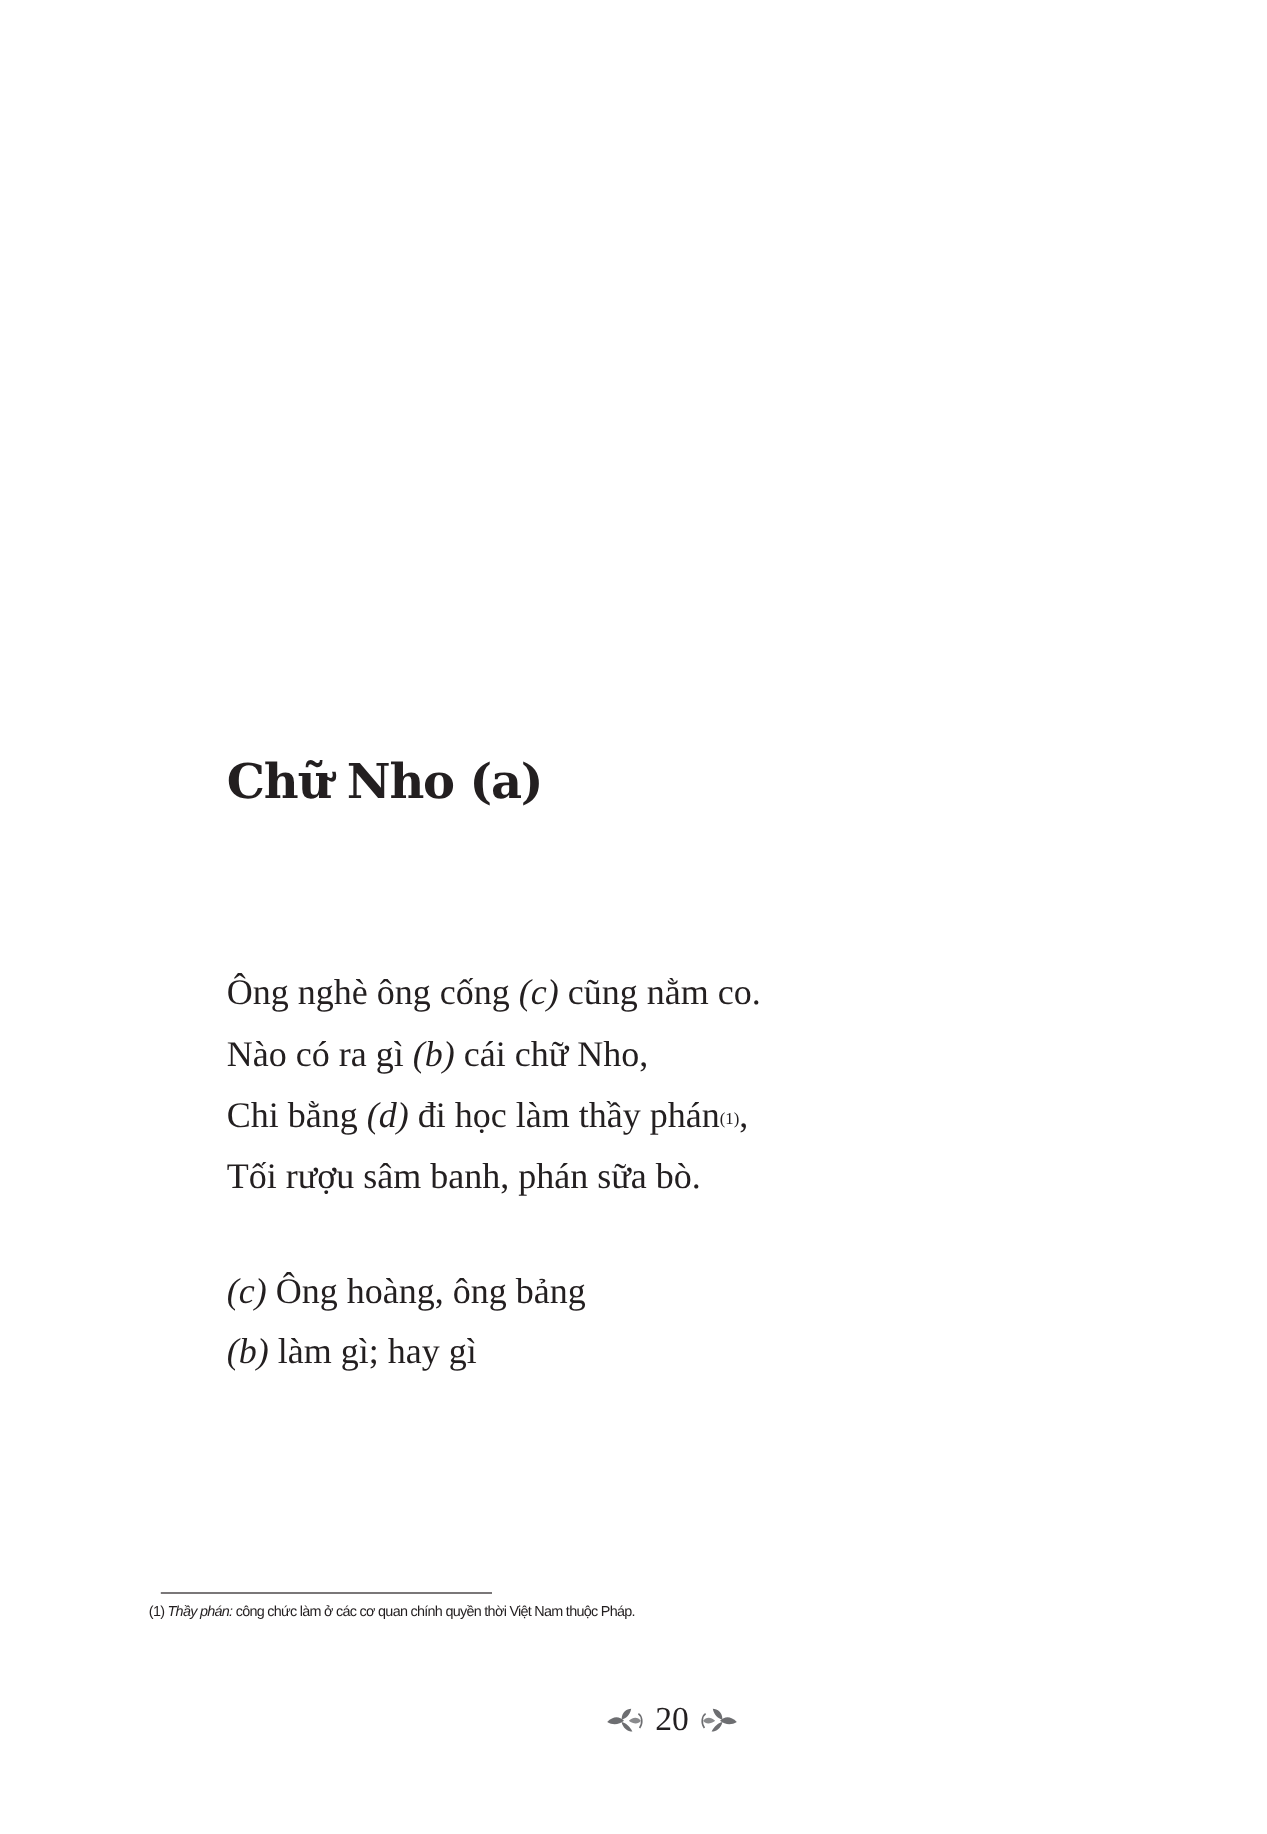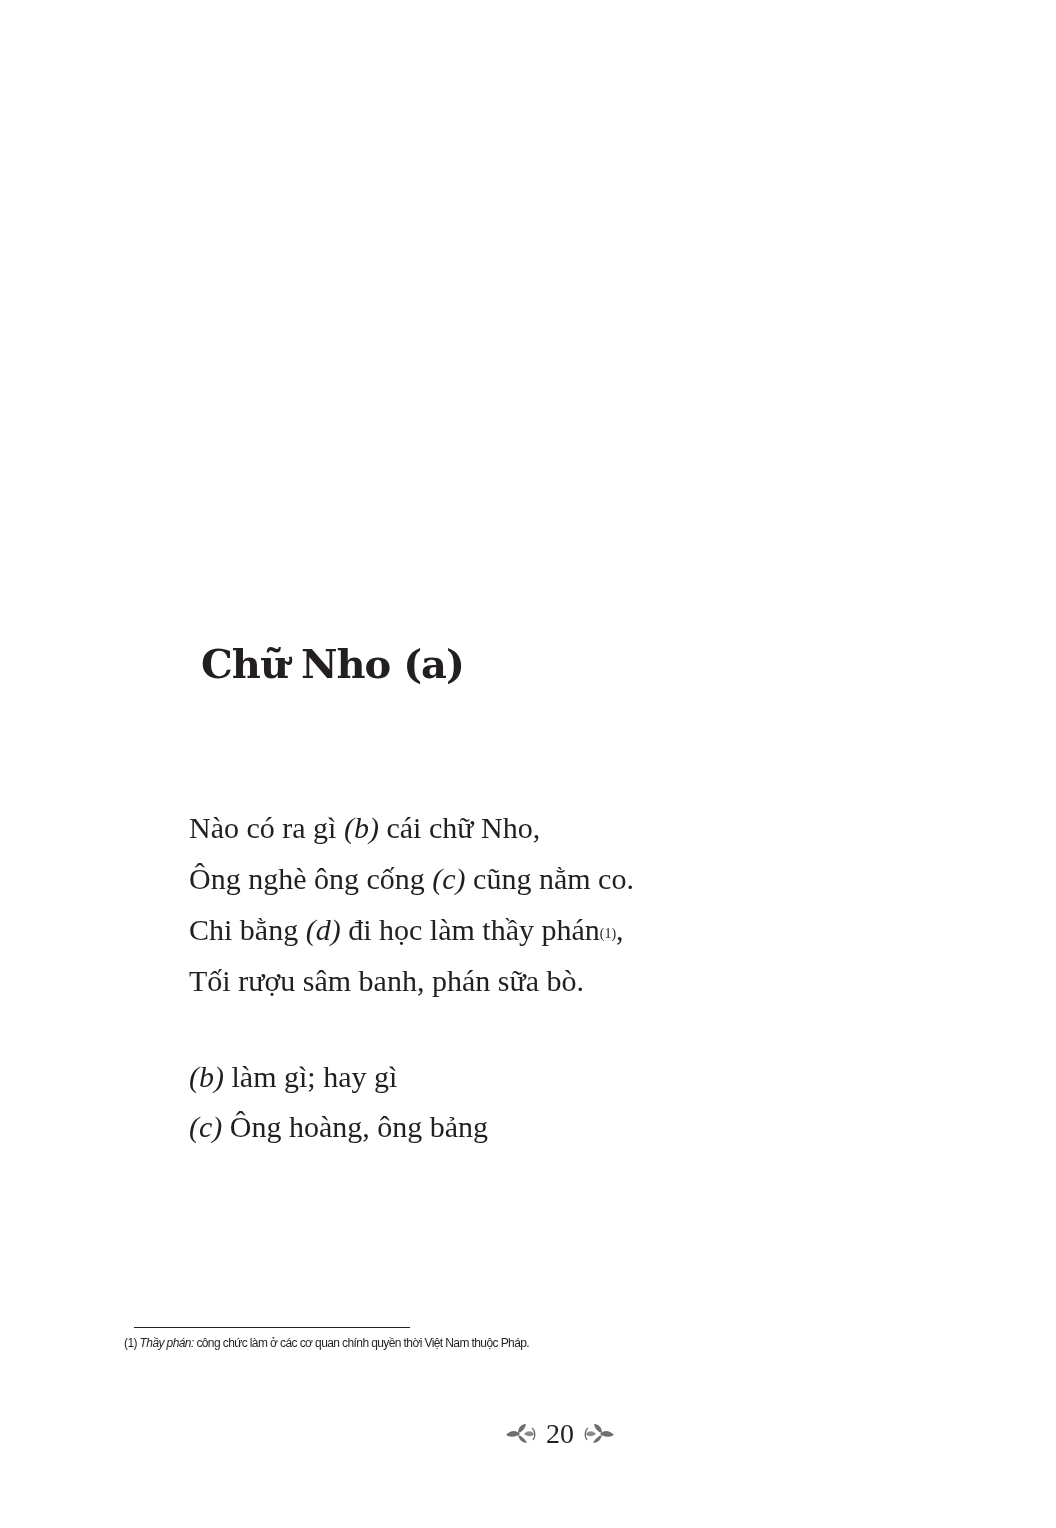--- a/index.html
+++ b/index.html
@@ -1,20 +1,20 @@
 <!DOCTYPE html>
 <html><head>
 <meta charset="utf-8">
 <style>
   html, body { margin: 0; padding: 0; background: #ffffff; }
   body { width: 1056px; height: 1528px; position: relative; overflow: hidden; color: #231f20; }
   .title {
     position: absolute; left: 189px; top: 628px;
     font-family: "DejaVu Serif", serif; font-weight: bold; font-size: 40px;
-    letter-spacing: -1px; color: #231f20; margin: 12px;
+    letter-spacing: -1px; color: #231f20; margin: 0;
   }
   .poem {
     position: absolute; left: 189px; top: 802px;
     font-family: "Liberation Serif", serif; font-size: 30px; line-height: 51px;
   }
   .line { white-space: nowrap; }
   .it { font-style: italic; }
   sup.fn { font-size: 14px; vertical-align: top; position: relative; top: 4px; }
   .variants {
     position: absolute; left: 189px; top: 1052px;
@@ -36,36 +36,36 @@
   }
   .orn { display: inline-block; width: 36px; height: 24px; }
 </style>
 </head>
 <body>
 
 <h1 class="title">Chữ Nho (a)</h1>
 
 <div class="poem">
   <div class="line">
-    <span>Nào có ra gì </span><span class="it">(b)</span><span> cái chữ Nho,</span>
+    <span>Ông nghè ông cống </span><span class="it">(c)</span><span> cũng nằm co.</span>
   </div>
   <div class="line">
-    <span>Ông nghè ông cống </span><span class="it">(c)</span><span> cũng nằm co.</span>
+    <span>Nào có ra gì </span><span class="it">(b)</span><span> cái chữ Nho,</span>
   </div>
   <div class="line">
     <span>Chi bằng </span><span class="it">(d)</span><span> đi học làm thầy phán</span><sup class="fn">(1)</sup><span>,</span>
   </div>
   <div class="line">
     <span>Tối rượu sâm banh, phán sữa bò.</span>
   </div>
 </div>
 
 <div class="variants">
+  <div class="line"><span class="it">(c)</span><span> Ông hoàng, ông bảng</span></div>
   <div class="line"><span class="it">(b)</span><span> làm gì; hay gì</span></div>
-  <div class="line"><span class="it">(c)</span><span> Ông hoàng, ông bảng</span></div>
 </div>
 
 <div class="rule"></div>
 
 <div class="footnote">
   <span>(1) </span><span class="it">Thầy phán:</span><span> công chức làm ở các cơ quan chính quyền thời Việt Nam thuộc Pháp.</span>
 </div>
 
 <div class="pagenum">
   <svg class="orn" viewBox="0 0 36 24">

